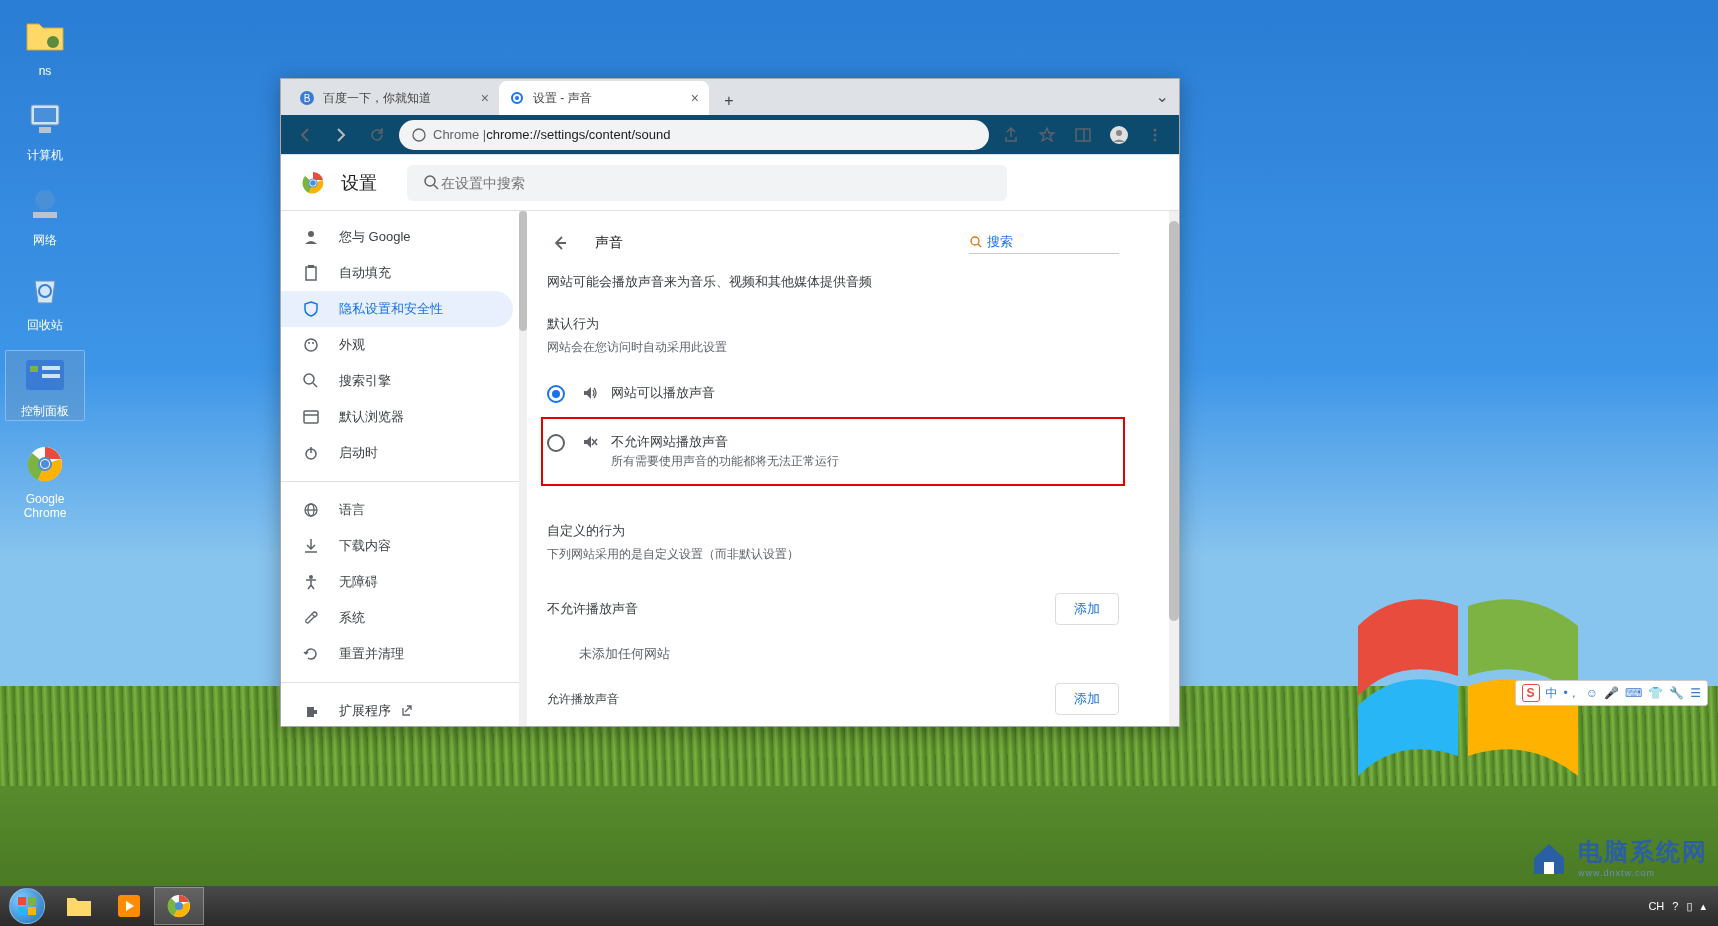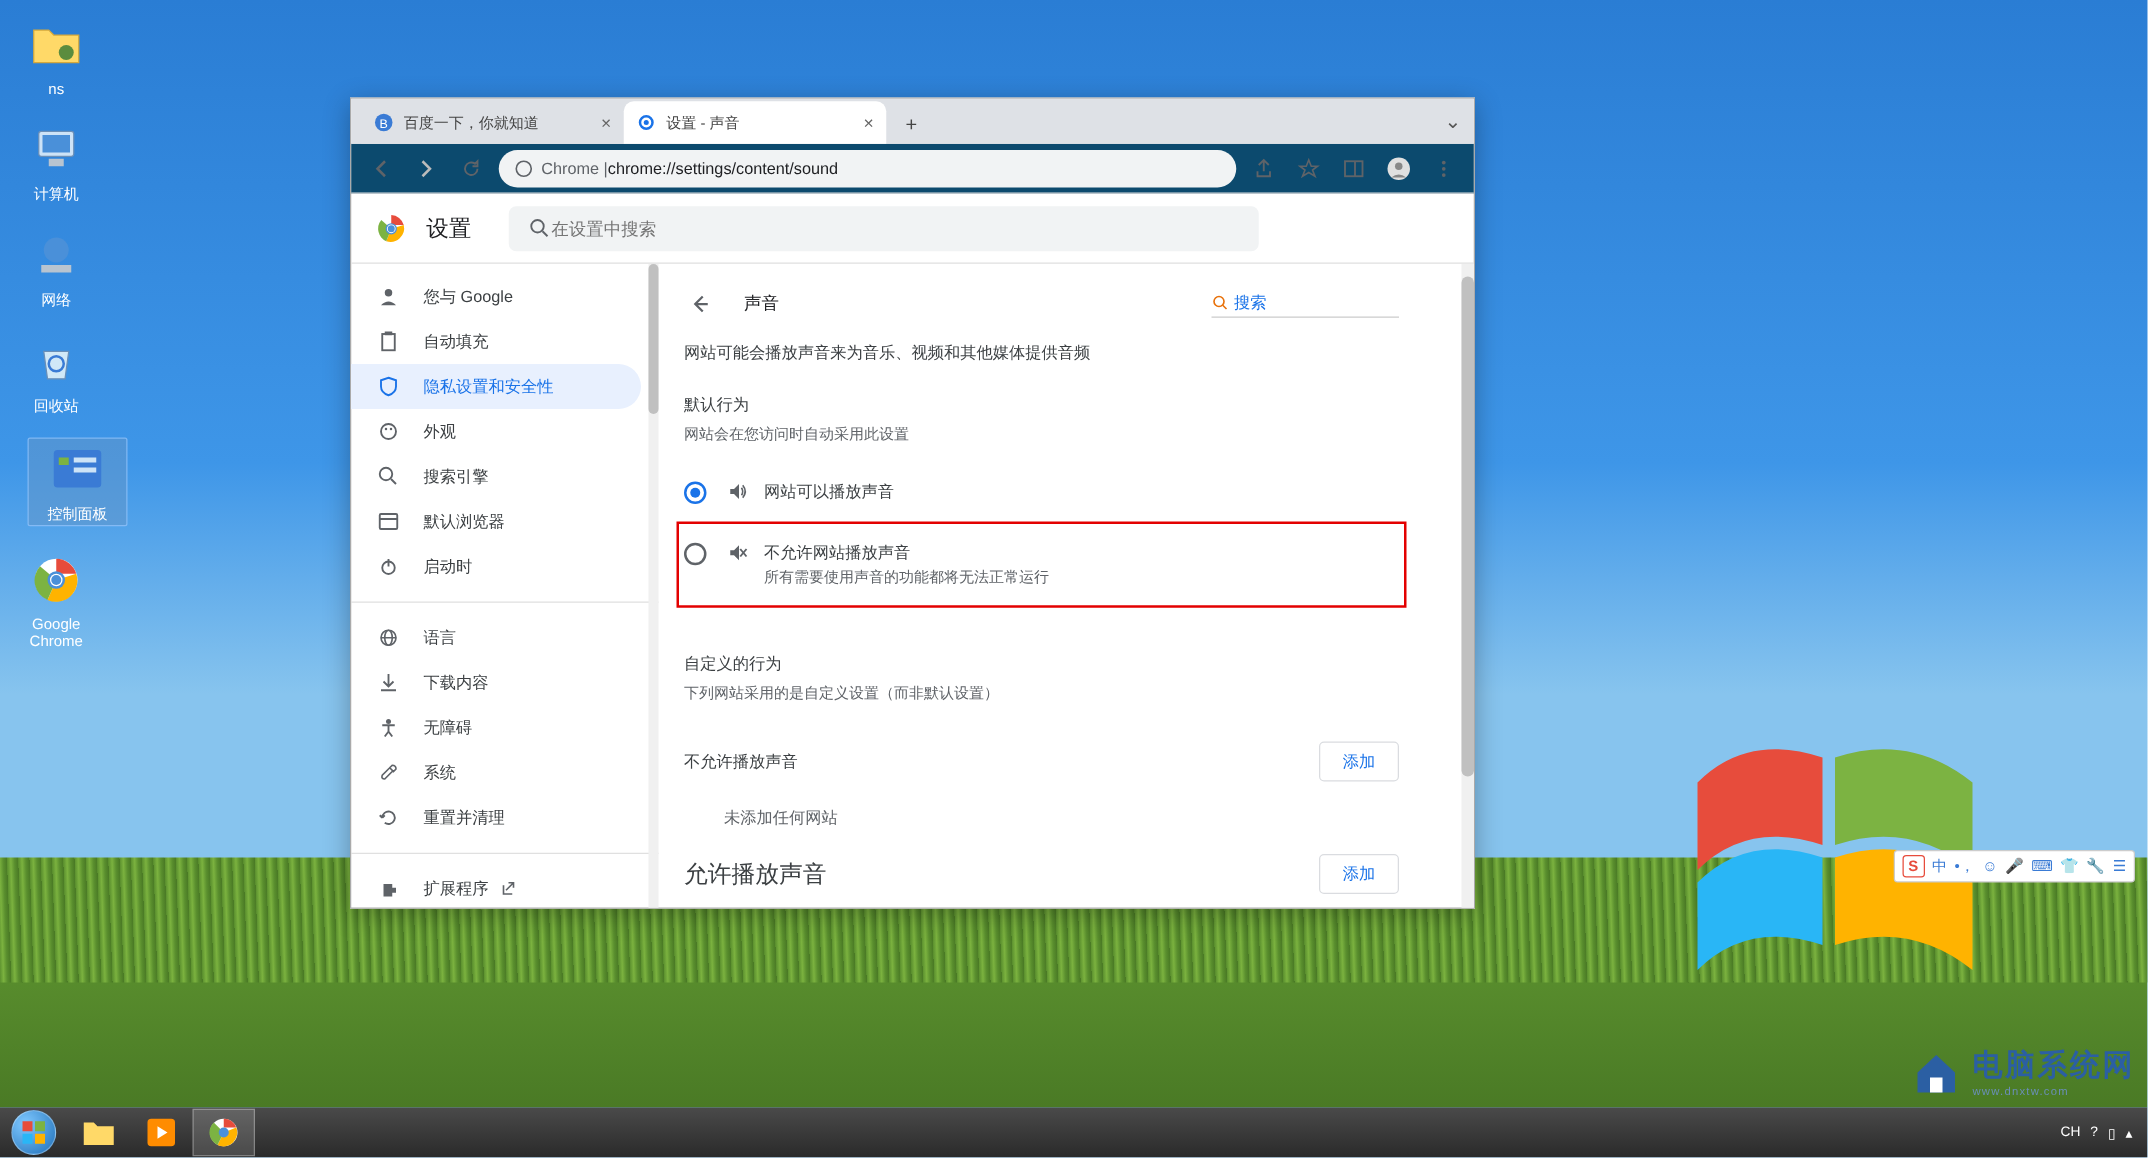--- a/index.html
+++ b/index.html
@@ -3,21 +3,21 @@
 <meta charset="utf-8">
 <style>
 *{margin:0;padding:0;box-sizing:border-box;font-family:"Microsoft YaHei",Arial,sans-serif}
 body{width:1718px;height:926px;background:linear-gradient(to bottom,#2a7dd4 0%,#3e96e8 40%,#87c4ee 60%,#87c4ee 100%);overflow:hidden;position:relative}
 .grass{position:absolute;bottom:40px;left:0;right:0;height:200px;background:linear-gradient(to bottom,transparent 0%,#5a8f2e 40%,#4a7a25 100%)}
 .grass::before{content:"";position:absolute;top:0;left:0;right:0;height:100px;background:repeating-linear-gradient(88deg,#5a8f2e 0px,#7bb23f 3px,#5a8f2e 6px,#4a7a25 9px)}
 .desktop-icon{position:absolute;width:80px;text-align:center;color:#fff;font-size:12px;cursor:pointer}
 .desktop-icon .ic{width:48px;height:48px;margin:0 auto 4px;display:flex;align-items:center;justify-content:center;font-size:36px}
 .desktop-icon.sel{background:rgba(100,150,200,.5);border:1px solid rgba(150,200,255,.7);border-radius:2px}
 .di1{top:12px;left:5px}.di2{top:95px;left:5px}.di3{top:180px;left:5px}
-.di4{top:265px;left:5px}.di5{top:350px;left:22px}.di6{top:440px;left:5px}
+.di4{top:265px;left:5px}.di5{top:350px;left:5px}.di6{top:440px;left:5px}
 .taskbar{position:absolute;bottom:0;left:0;right:0;height:40px;background:linear-gradient(to bottom,#4a4a4a 0%,#2a2a2a 100%);display:flex;align-items:center}
 .start-btn{width:54px;height:40px;display:flex;align-items:center;justify-content:center}
 .start-orb{width:36px;height:36px;border-radius:50%;background:radial-gradient(circle at 30% 30%,#7fc8ff,#1e6fb8);display:flex;align-items:center;justify-content:center;border:1px solid rgba(255,255,255,.3)}
 .tb-item{width:50px;height:38px;display:flex;align-items:center;justify-content:center;border:1px solid transparent}
 .tb-item.active{background:rgba(255,255,255,.15);border:1px solid rgba(255,255,255,.3)}
 .tray{margin-left:auto;display:flex;align-items:center;gap:8px;padding-right:12px;color:#fff;font-size:11px}
 .chrome-window{position:absolute;top:78px;left:280px;width:900px;height:649px;background:#fff;border:1px solid #aaa;box-shadow:0 4px 20px rgba(0,0,0,.3);display:flex;flex-direction:column}
 .win-controls{position:absolute;top:2px;right:6px;display:flex;gap:4px}
 .win-btn{width:28px;height:16px;border:1px solid #888;background:#eee;font-size:10px;display:flex;align-items:center;justify-content:center;cursor:pointer}
 .tab-strip{height:36px;background:#dee1e6;display:flex;align-items:flex-end;padding-left:8px;position:relative}
@@ -461,21 +461,21 @@
           <div class="section-label">自定义的行为</div>
           <div class="section-sub">下列网站采用的是自定义设置（而非默认设置）</div>
 
           <div class="list-row">
             <span style="font-size:13px;color:#3c4043">不允许播放声音</span>
             <button class="add-btn">添加</button>
           </div>
           <div class="empty-text">未添加任何网站</div>
 
           <div class="list-row">
-            <span style="font-size:19px;color:#3c4043">允许播放声音</span>
+            <span style="font-size:12px;color:#3c4043">允许播放声音</span>
             <button class="add-btn">添加</button>
           </div>
           <div class="empty-text">未添加任何网站</div>
         </div>
 
         <div class="ct-scroll">
             <div class="ct-thumb"></div>
           </div>
       </div>
     </div>

